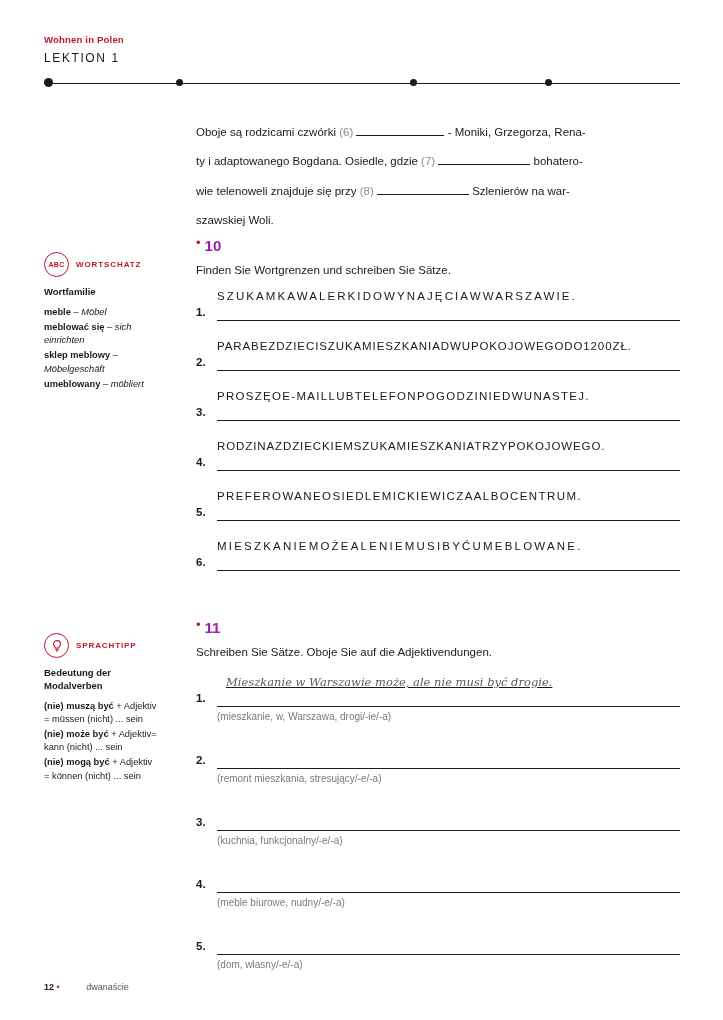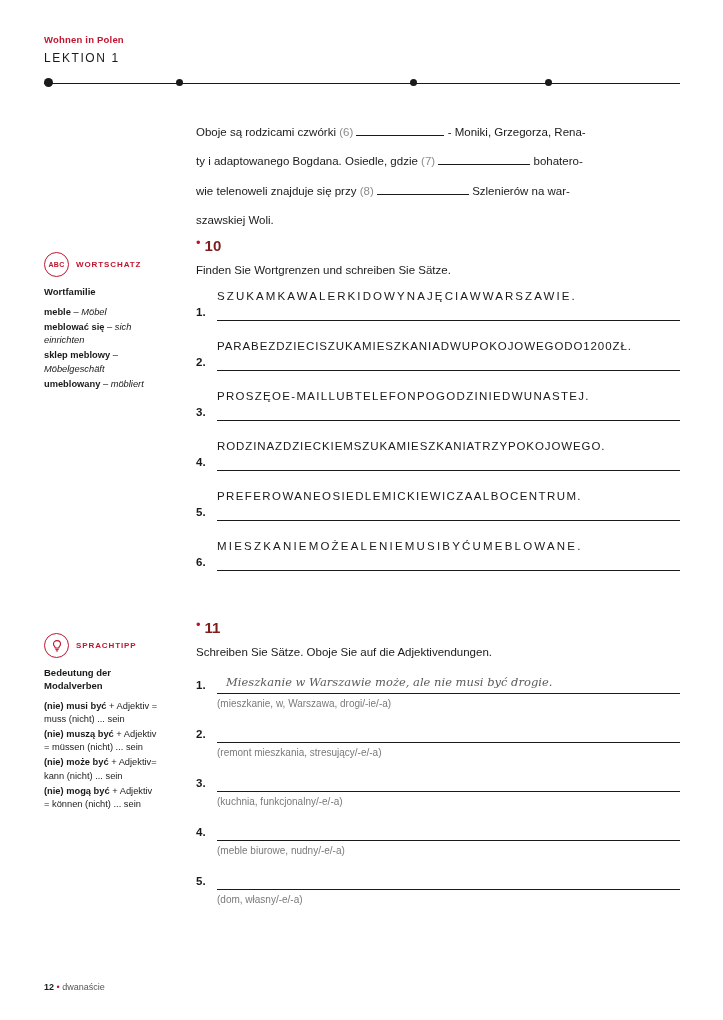--- a/index.html
+++ b/index.html
@@ -125,21 +125,21 @@
     vertical-align: baseline;
   }
 
   .ex-head {
     display: flex;
     align-items: flex-start;
     gap: 4px;
     margin-bottom: 11px;
   }
   .ex-num {
-    color: #7f1d1d;
+    color: #a21caf;
     font-size: 15px;
     font-weight: bold;
     line-height: 1;
   }
   .ex-dot {
     color: #c0152f;
     font-size: 13px;
     line-height: 0.7;
   }
   .ex-instr {
@@ -179,22 +179,23 @@
   .sent-no {
     font-size: 11.5px;
     font-weight: bold;
     width: 14px;
     flex: none;
     padding-bottom: 3px;
   }
   .sent-line {
     flex: 1;
     border-bottom: 1px solid #1a1a1a;
-    padding-bottom: 3px;
+    padding-bottom: 16px;
     min-height: 14px;
+    text-decoration: underline;
   }
   .sent-line .hand {
     font-family: "DejaVu Serif", serif;
     font-style: italic;
     font-size: 11.5px;
     color: #5a5a5a;
     padding-left: 9px;
   }
   .hint {
     font-size: 10px;
@@ -205,21 +206,21 @@
   
   .footer {
     position: absolute;
     left: 44px;
     bottom: 28px;
     font-size: 9px;
     color: #1a1a1a;
   }
   .footer .pg { font-weight: bold; }
   .footer .sep { color: #c0152f; }
-  .footer .word { color: #555; }
+  .footer .word { color: #555; margin-left: 24px; }
 </style>
 </head>
 <body>
 
 <div class="page">
 
   <div class="header">
     <div class="header-chapter">Wohnen in Polen</div>
     <div class="header-lektion">LEKTION 1</div>
   </div>
@@ -285,24 +286,20 @@
           <path d="M7 1.6c-2 0-3.5 1.5-3.5 3.4 0 1.3.7 2.1 1.3 2.9.3.4.5.7.5 1.1h3.4c0-.4.2-.7.5-1.1.6-.8 1.3-1.6 1.3-2.9C10.5 3.1 9 1.6 7 1.6z" fill="none" stroke="#c0152f" stroke-width="1.1"></path>
           <line x1="5.4" y1="10.4" x2="8.6" y2="10.4" stroke="#c0152f" stroke-width="1.1"></line>
           <line x1="5.9" y1="11.9" x2="8.1" y2="11.9" stroke="#c0152f" stroke-width="1.1"></line>
         </svg>
       </div>
       <div class="side-title">SPRACHTIPP</div>
     </div>
     <div class="side-sub">Bedeutung der Modalverben</div>
     <div class="side-list">
       <div class="entry">
-        <span class="term">(nie) musi być</span>
-        <span>+ Adjektiv = muss (nicht) ... sein</span>
-      </div>
-      <div class="entry">
         <span class="term">(nie) muszą być</span>
         <span>+ Adjektiv = müssen (nicht) ... sein</span>
       </div>
       <div class="entry">
         <span class="term">(nie) może być</span>
         <span>+ Adjektiv= kann (nicht) ... sein</span>
       </div>
       <div class="entry">
         <span class="term">(nie) mogą być</span>
         <span>+ Adjektiv = können (nicht) ... sein</span>

